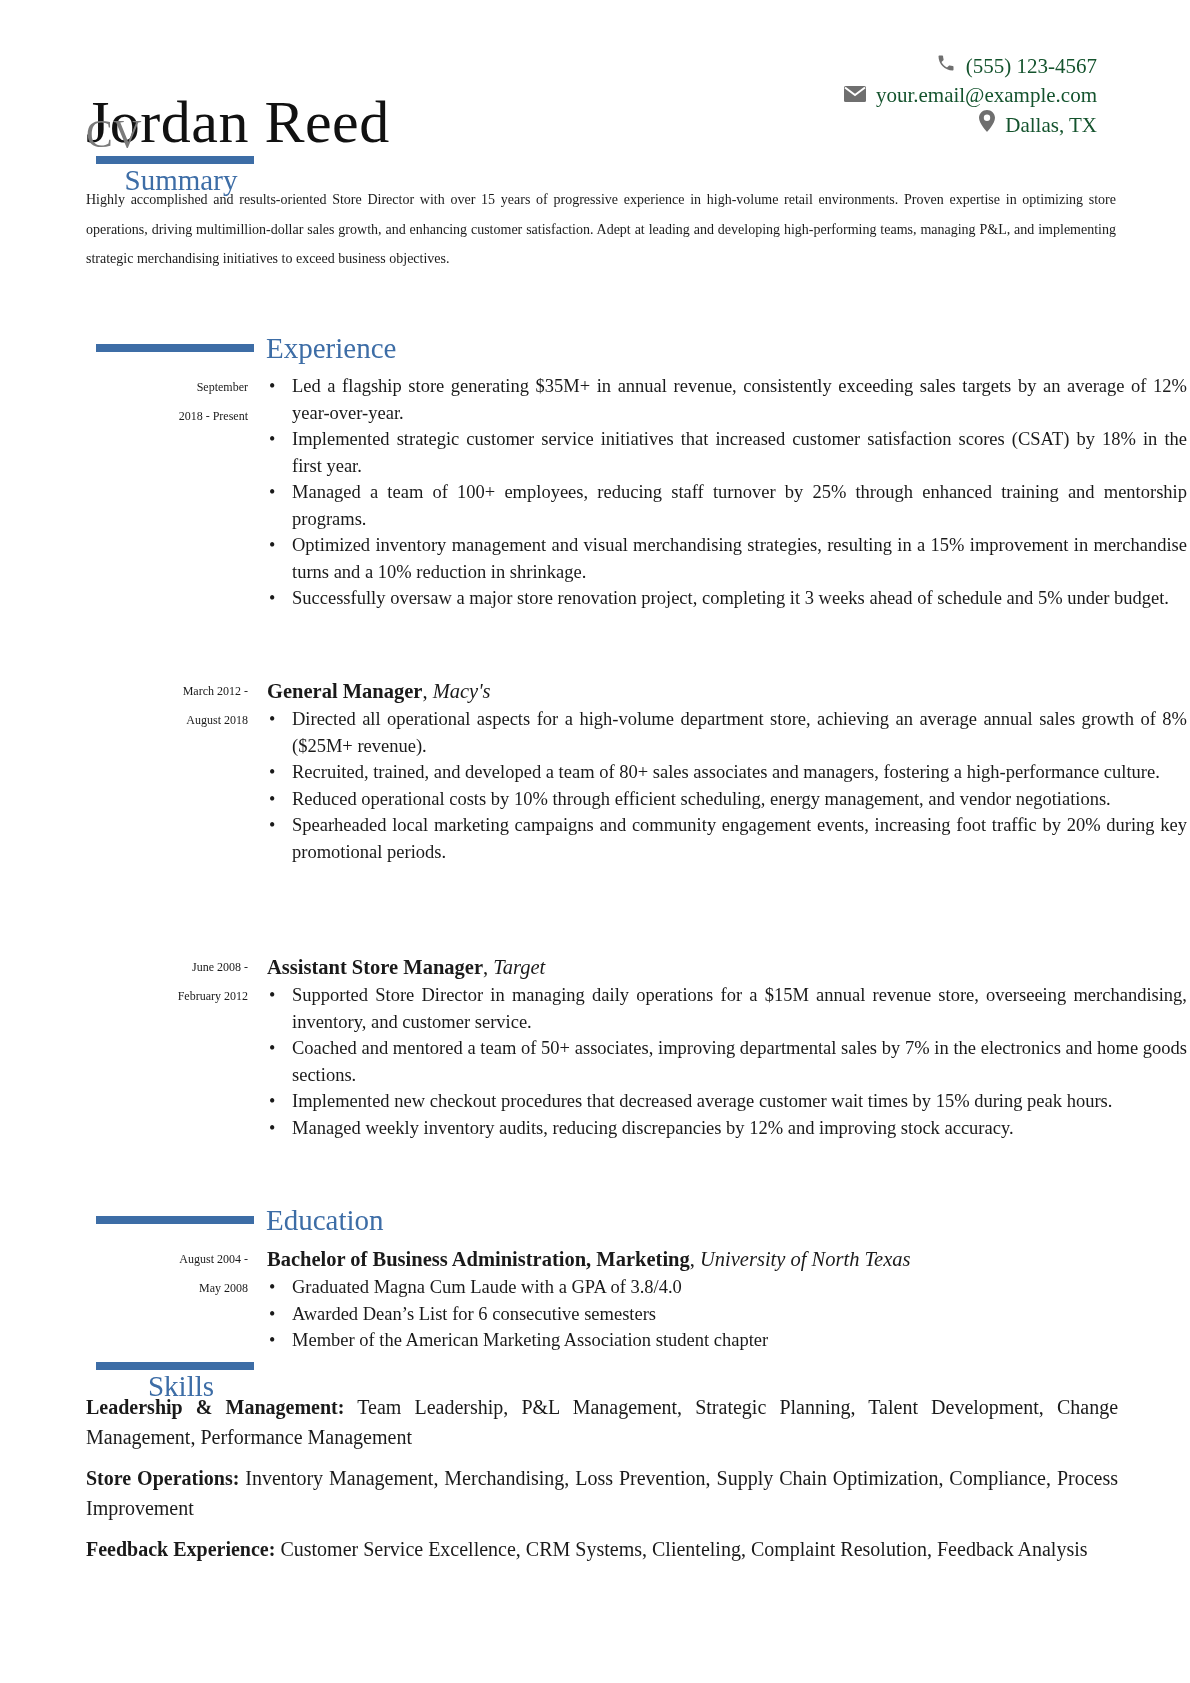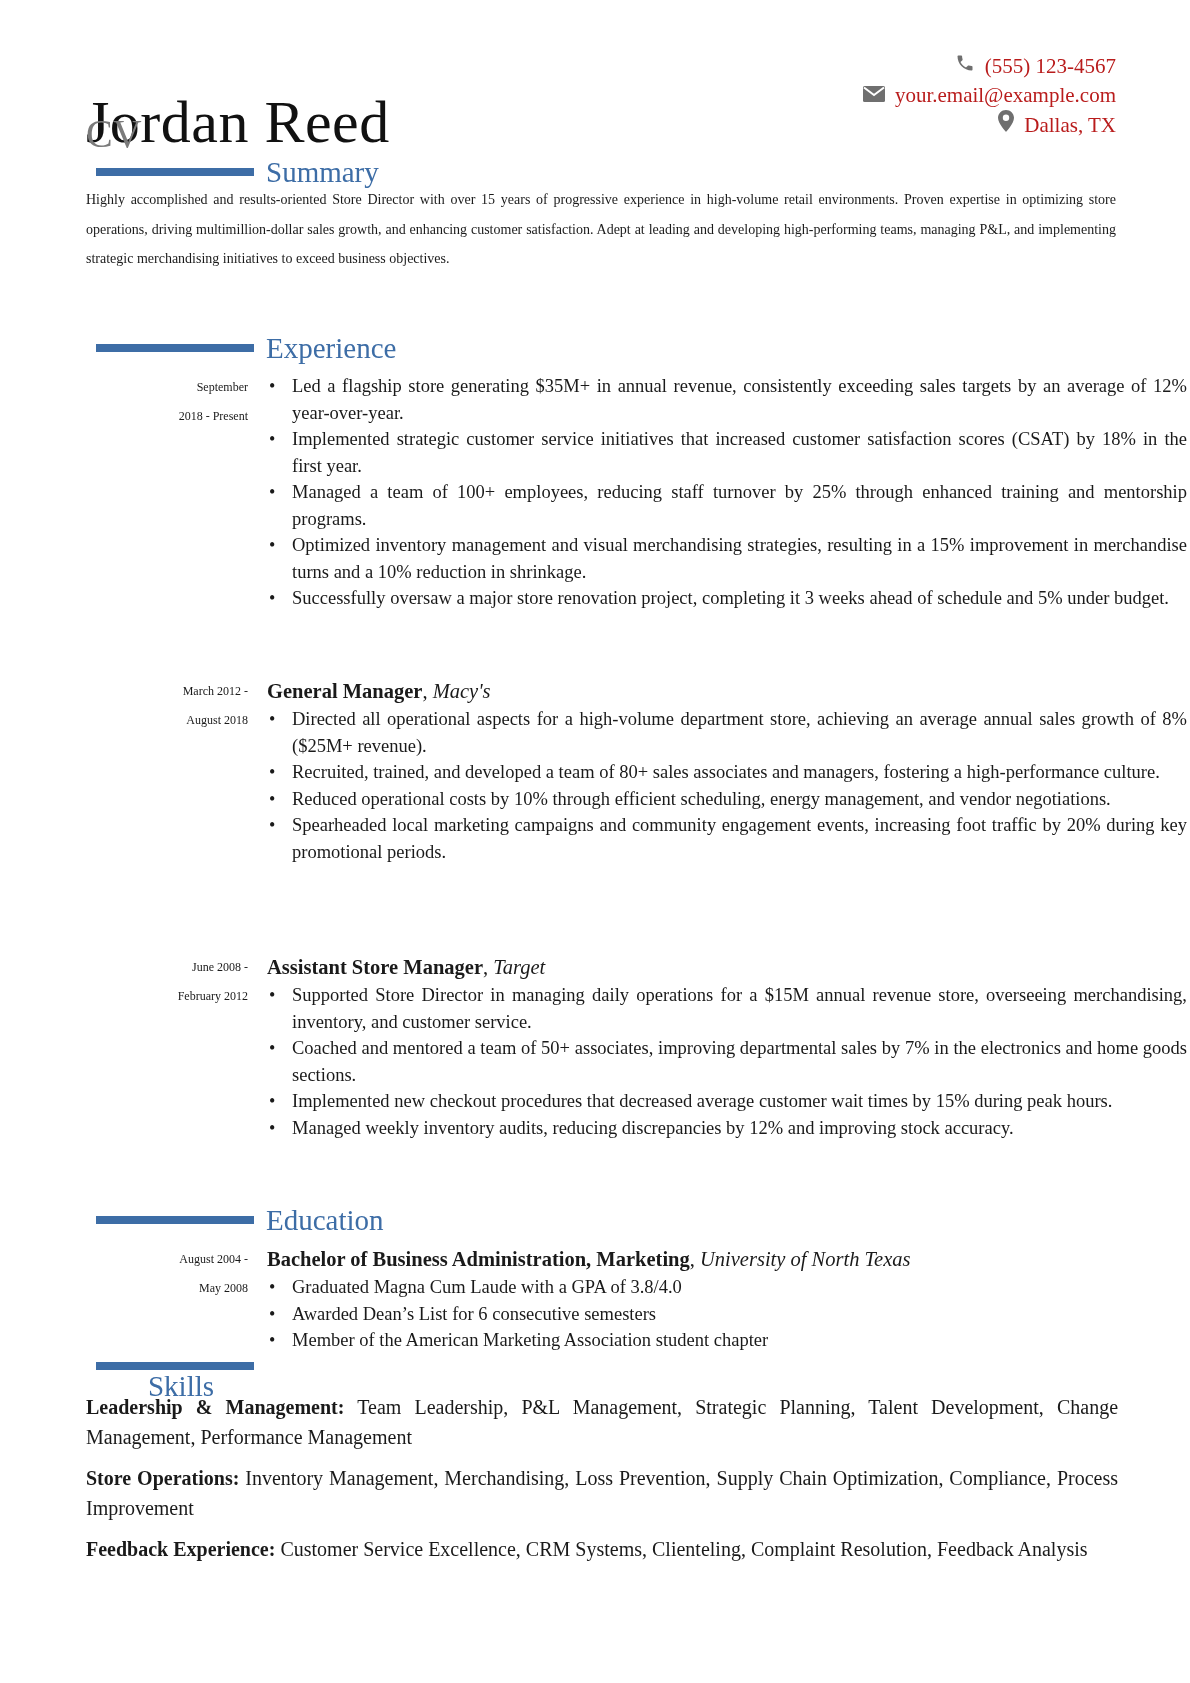--- a/index.html
+++ b/index.html
@@ -15,23 +15,23 @@
     position: absolute; left: 86px; top: 44px;
     font-family: Liberation Serif, serif;
     font-size: 60px; line-height: 60px; color: #111; letter-spacing: 0.5px; margin-top: 48px;
   }
   .subtitle {
     position: absolute; left: 86px; top: 114px;
     font-family: "Liberation Serif", serif;
     font-size: 40px; line-height: 40px; color: #7a7a7a;
   }
   .contact {
-    position: absolute; right: 74px; top: 52px; text-align: right;
-    font-family: "Liberation Serif", serif;
-    font-size: 21px; color: #b91c1c; line-height: 29px;
+    position: absolute; right: 93px; top: 52px; text-align: right;
+    font-family: "Liberation Serif", serif;
+    font-size: 21px; color: #14532d; line-height: 29px;
   }
   .contact-row { display: flex; justify-content: flex-end; align-items: center; gap: 10px; }
   .contact-row svg { fill: #6f6f6f; }
 
   
   .section-head { position: absolute; left: 96px; display: flex; align-items: center; }
   .section-bar { width: 158px; height: 8px; background: #3d6da6; margin-right: 12px; }
   .section-title {
     font-family: "Liberation Serif", serif;
     font-size: 29px; color: #3d6da6; line-height: 32px;
@@ -98,21 +98,21 @@
     <div class="contact-row">
       <span>
         <svg width="16" height="22" viewBox="0 0 16 22">
             <path d="M8 0C3.6 0 0 3.5 0 7.8 0 13.6 8 22 8 22s8-8.4 8-14.2C16 3.5 12.4 0 8 0zm0 11a3.2 3.2 0 1 1 0-6.4A3.2 3.2 0 0 1 8 11z"></path>
           </svg>
       </span>
       <span>Dallas, TX</span>
     </div>
   </div>
 
-  <div class="section-head" style="top:156px;">
+  <div class="section-head" style="top:156px;flex-direction:column;">
     <div class="section-bar"></div>
     <div class="section-title">Summary</div>
   </div>
   <div class="para" style="top:185px;">Highly accomplished and results-oriented Store Director with over 15 years of progressive experience in high-volume retail environments. Proven expertise in optimizing store operations, driving multimillion-dollar sales growth, and enhancing customer satisfaction. Adept at leading and developing high-performing teams, managing P&amp;L, and implementing strategic merchandising initiatives to exceed business objectives.</div>
 
   <div class="section-head" style="top:332px;">
     <div class="section-bar"></div>
     <div class="section-title">Experience</div>
   </div>
 

